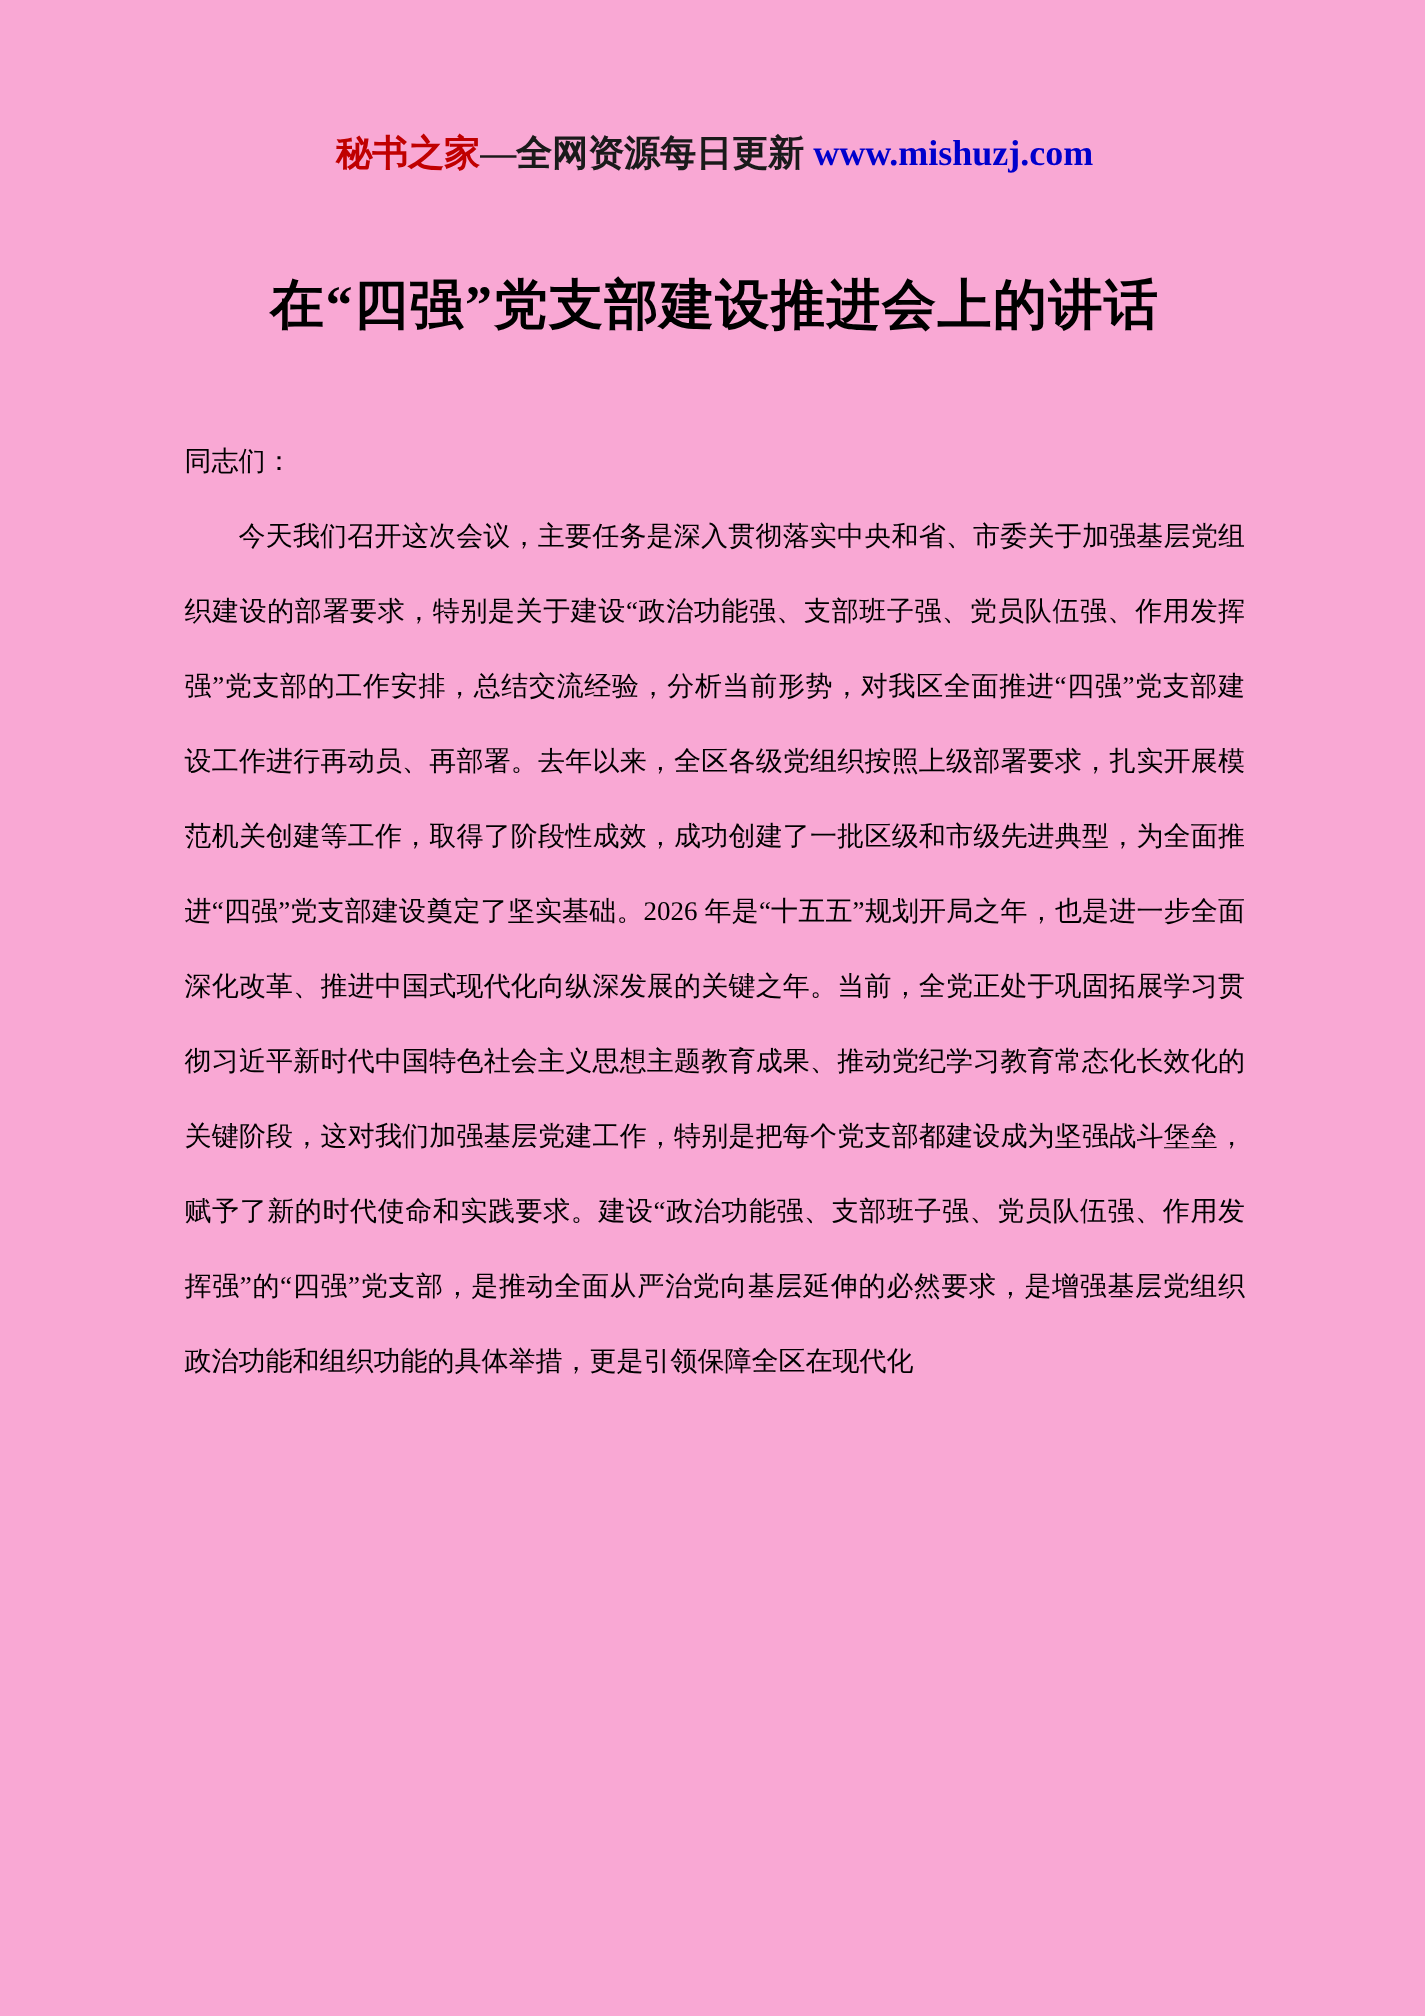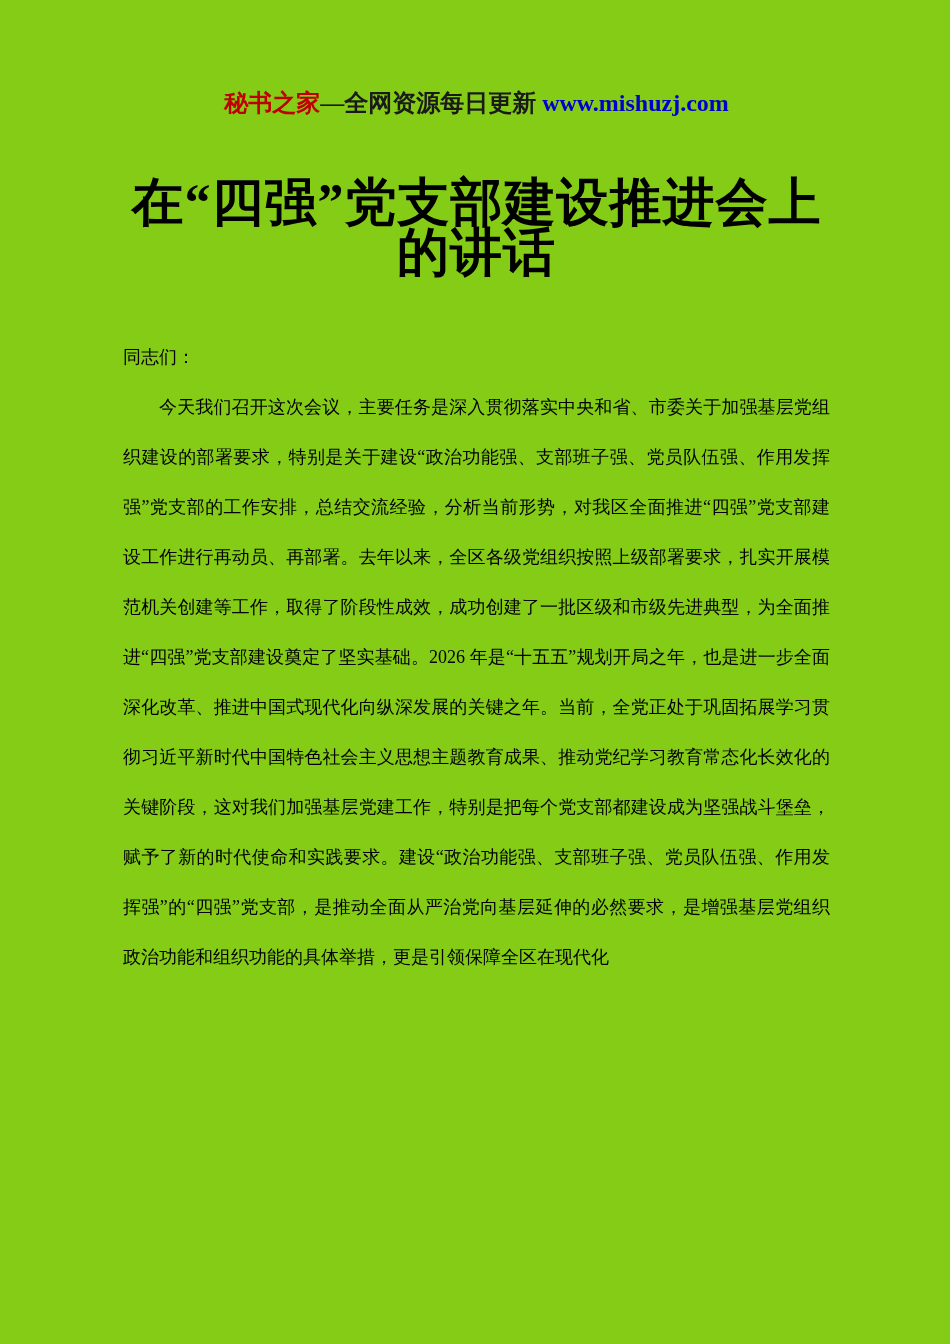--- a/index.html
+++ b/index.html
@@ -6,21 +6,21 @@
     margin: 0;
     padding: 0;
     background: #ffffff;
     font-family: "Liberation Serif", "DejaVu Serif", serif;
   }
   .page {
     position: relative;
     width: 950px;
     height: 1344px;
     margin: 0 auto;
-    background: #84cc16;
+    background: #f9a8d4;
     box-sizing: border-box;
     padding: 88px 120px 0 123px;
     overflow: hidden;
   }
   .site-header {
     text-align: center;
     font-size: 24px;
     line-height: 30px;
     font-weight: bold;
     white-space: nowrap;
@@ -34,21 +34,21 @@
   }
   .site-header .url {
     color: #0000cc;
     text-decoration: none;
     cursor: pointer;
   }
   h1.doc-title {
     margin: 60px 0 0 0;
     padding: 0;
     text-align: center;
-    font-size: 52px;
+    font-size: 36px;
     line-height: 50px;
     font-weight: bold;
     color: #000000;
     letter-spacing: 1px;
   }
   .doc-body {
     margin-top: 54px;
     font-size: 18px;
     line-height: 50px;
     color: #000000;

